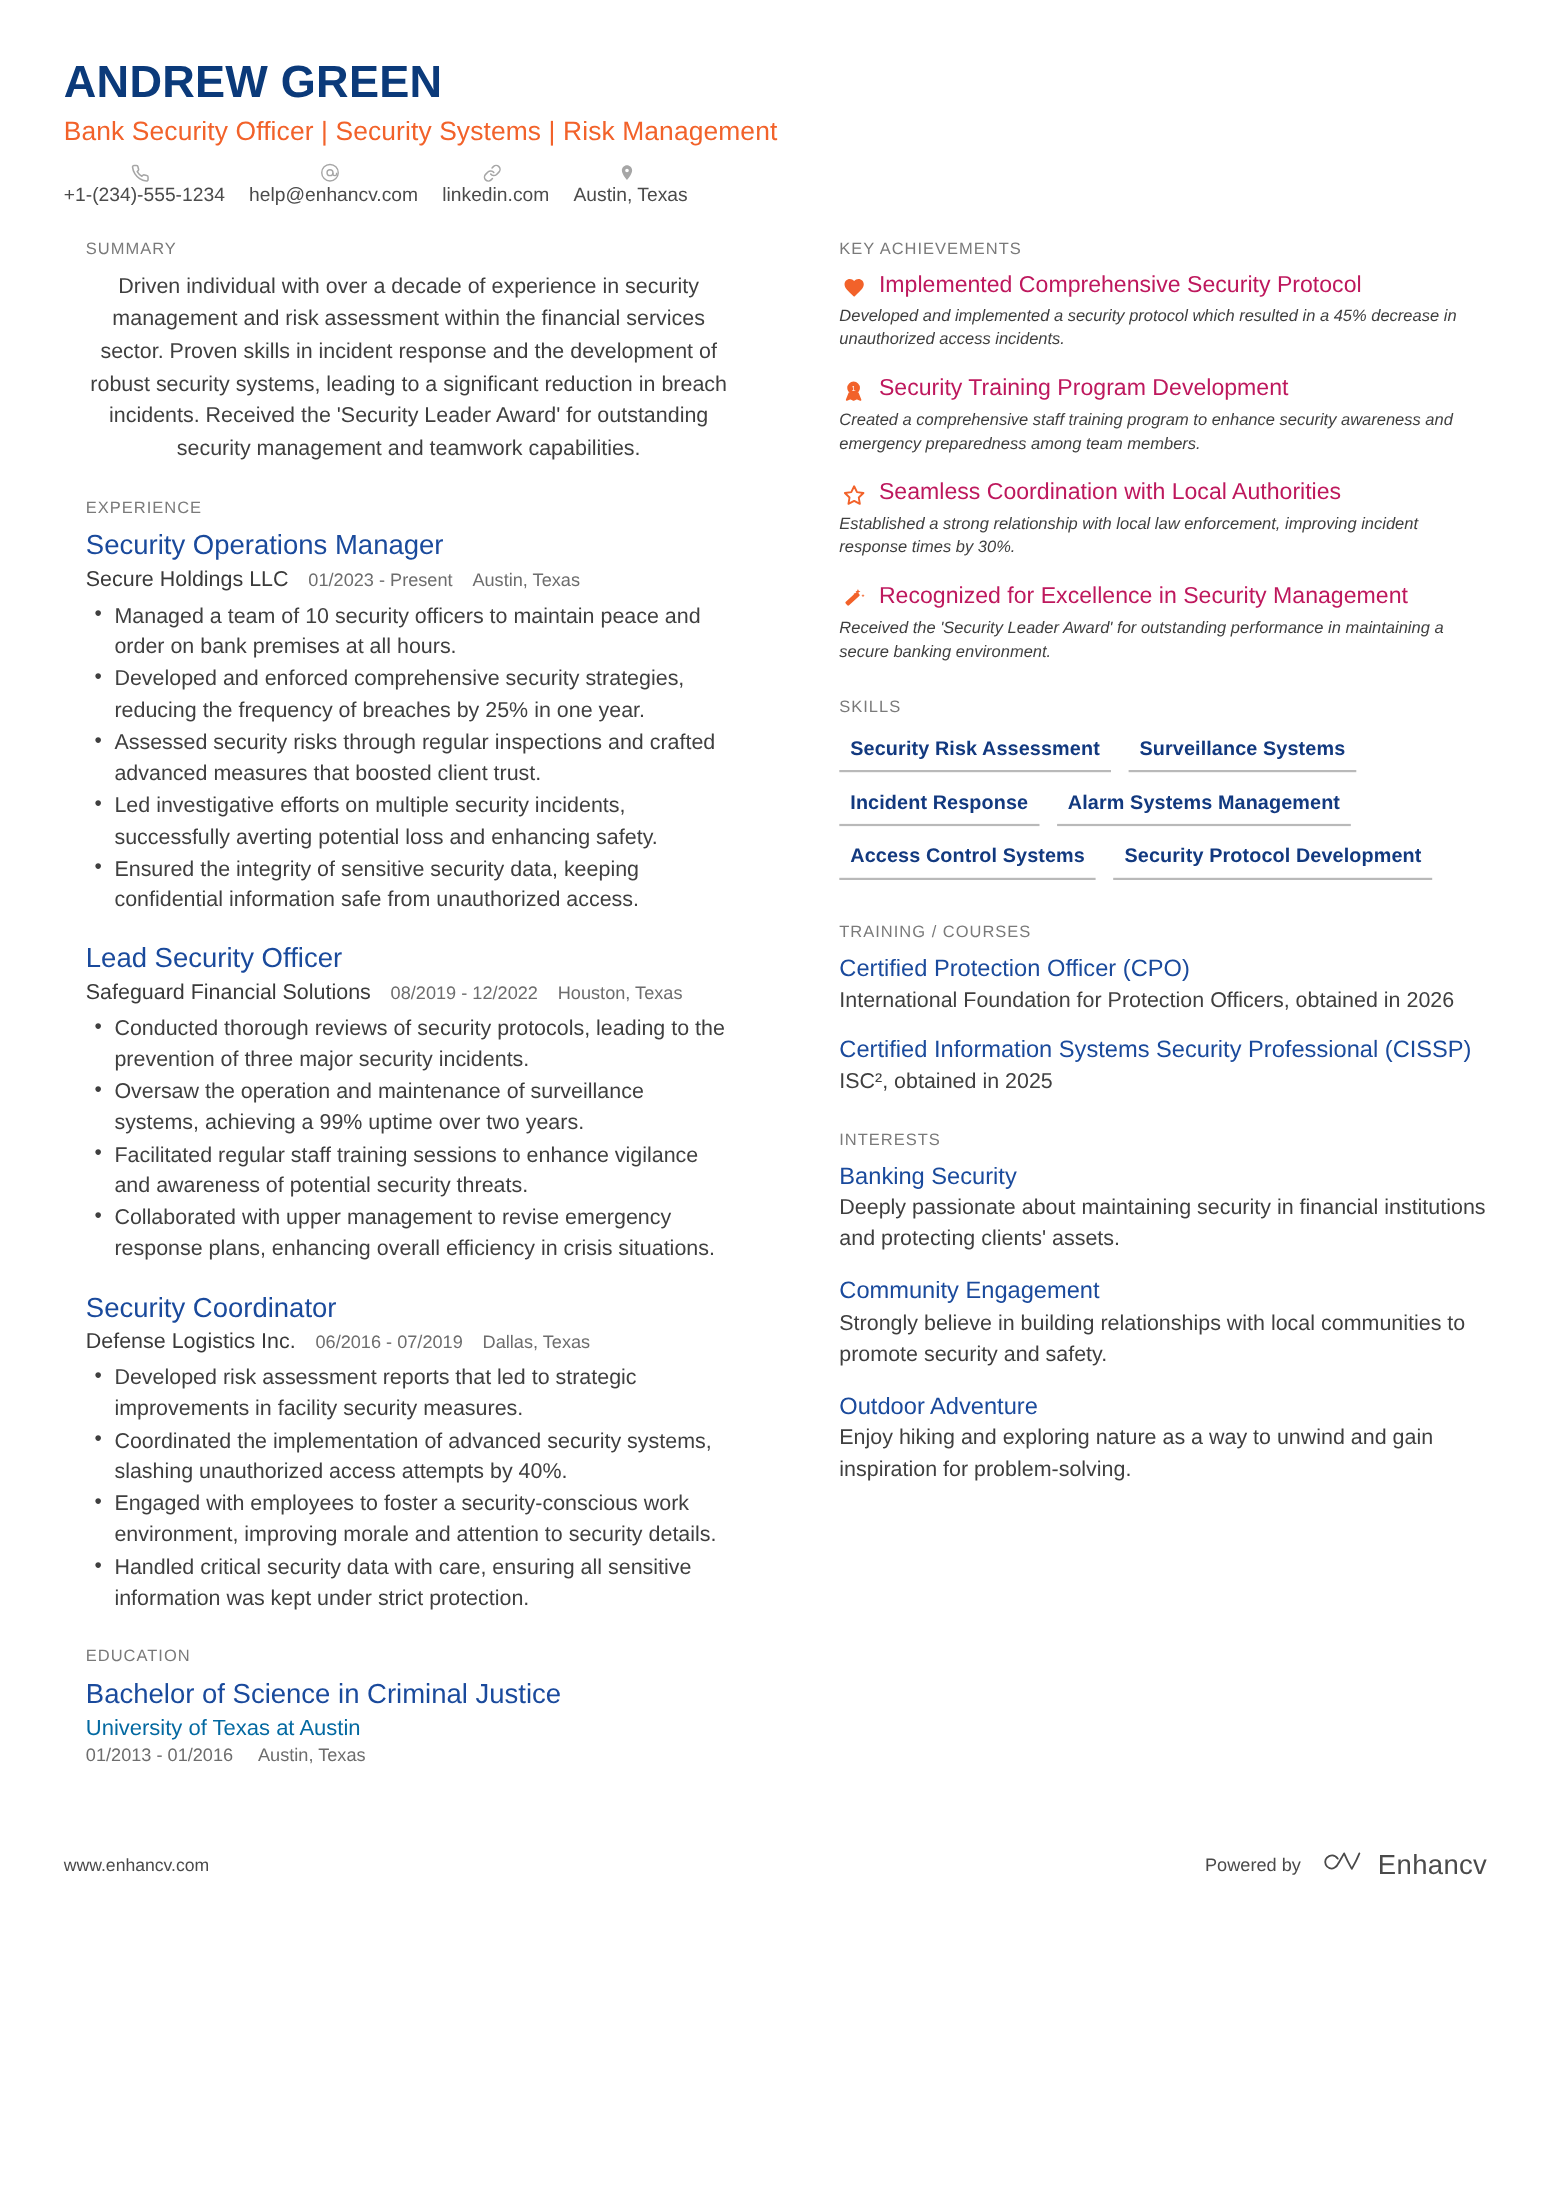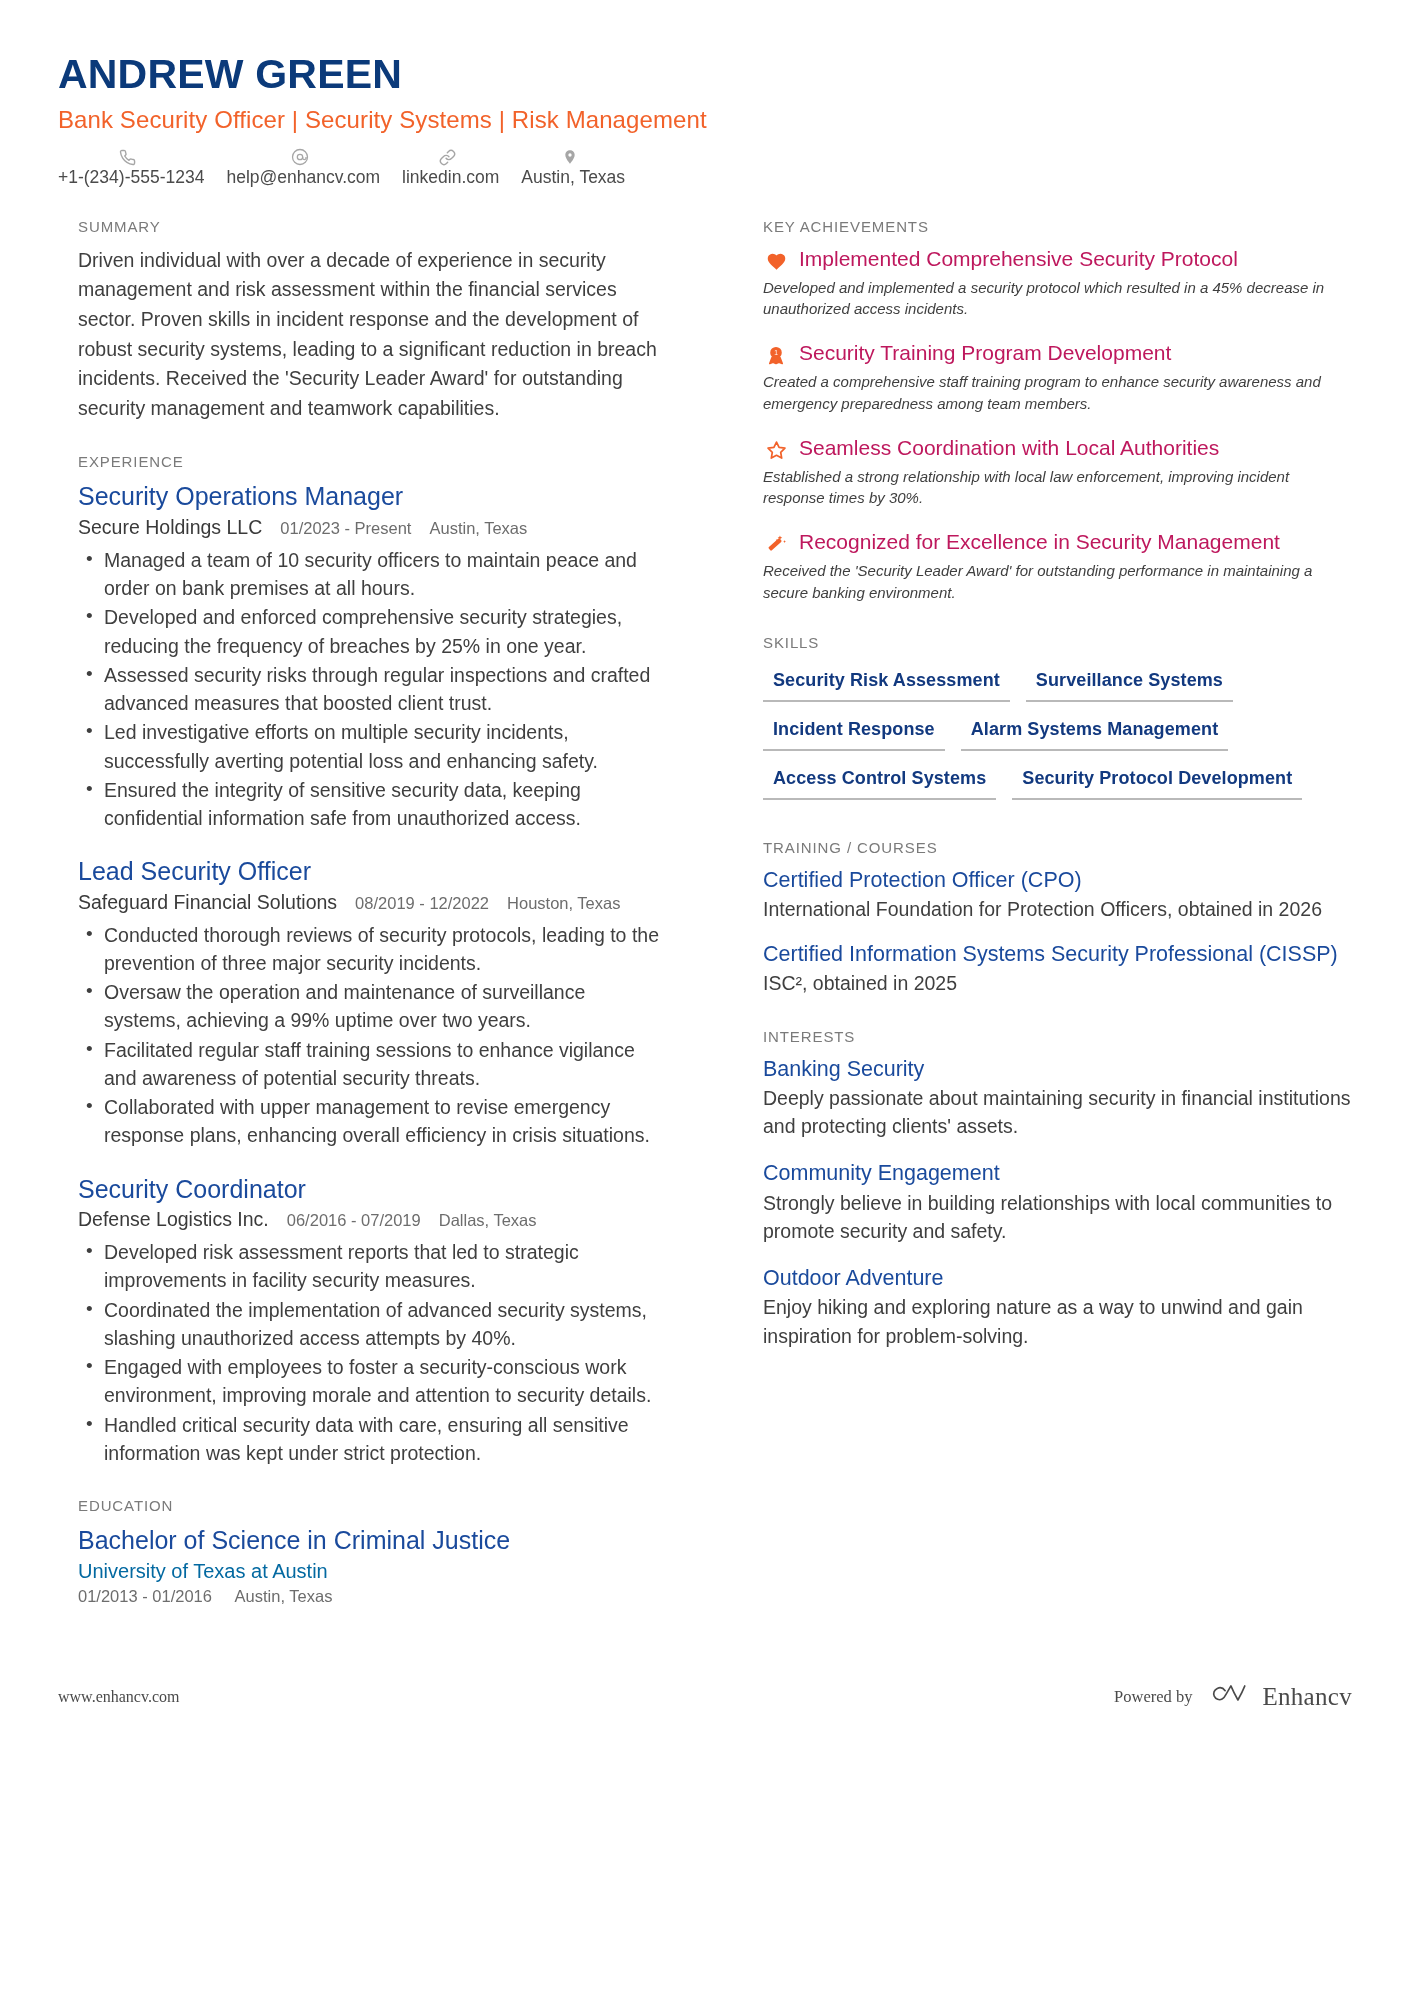--- a/index.html
+++ b/index.html
@@ -93,20 +93,21 @@
     margin-bottom: 11px;
   }
   .section { margin-bottom: 30px; margin-left: 20px; }
   .section:last-child { margin-bottom: 0; }
 
   
   .summary-text {
     font-size: 19.5px;
     line-height: 1.52;
     color: #3f3f3f;
+    text-align: center;
   }
 
   
   .entry { margin-bottom: 24px; }
   .entry:last-child { margin-bottom: 0; }
 
   .entry-title {
     font-size: 25px;
     color: #1a4a9c;
     line-height: 1.25;
@@ -254,21 +255,20 @@
 
   
   .footer {
     position: absolute;
     left: 58px;
     right: 58px;
     bottom: 44px;
     display: flex;
     align-items: center;
     justify-content: space-between;
-    font-family: Liberation Serif, serif;
   }
   .footer-url {
     font-size: 16px;
     color: #4a4a4a;
   }
   .footer-right {
     display: flex;
     align-items: center;
     gap: 14px;
   }

